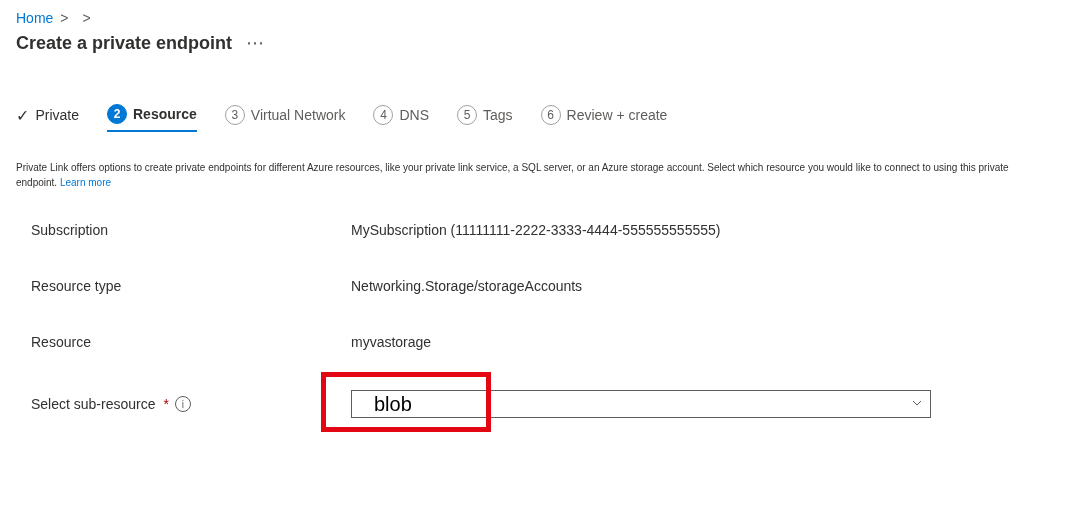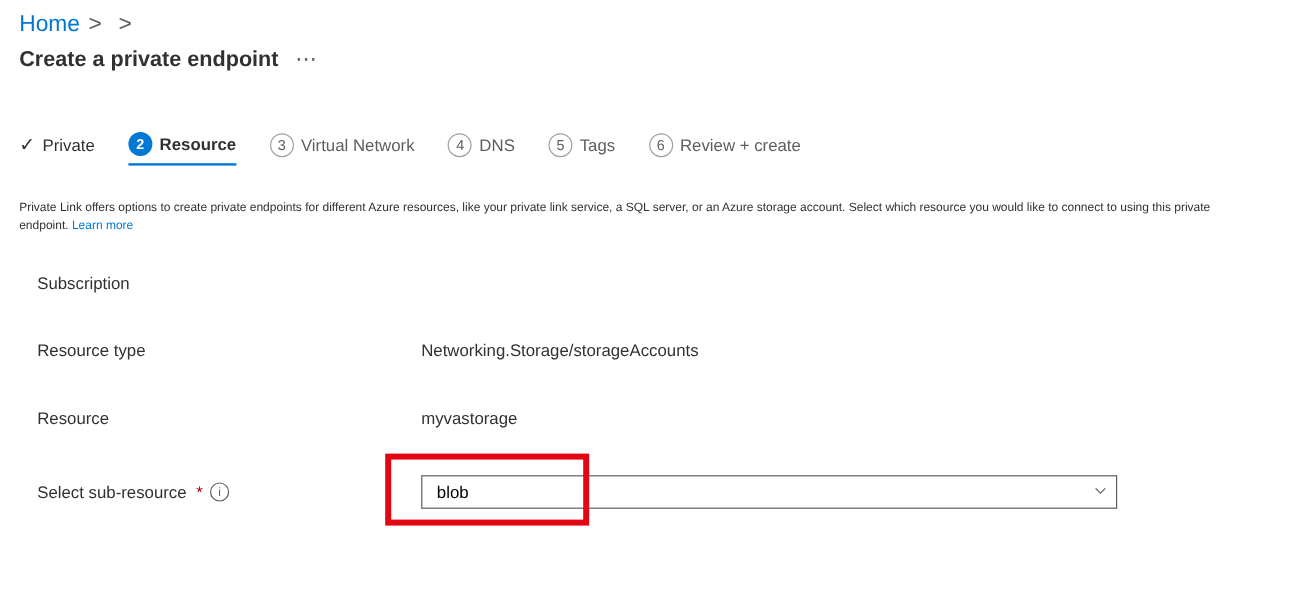--- a/index.html
+++ b/index.html
@@ -10,21 +10,21 @@
     color: #323130;
     background: #ffffff;
     width: 1088px;
   }
   .page {
     padding: 10px 16px 20px 16px;
   }
   .breadcrumb {
     display: flex;
     align-items: center;
-    font-size: 19px;
+    font-size: 14px;
     margin-bottom: 6px;
     color: #605e5c;
   }
   .breadcrumb a {
     color: #0078d4;
     text-decoration: none;
     cursor: pointer;
   }
   .breadcrumb .sep {
     margin: 0 7px;
@@ -131,22 +131,22 @@
     color: #323130;
   }
   .select-wrap {
     position: relative;
     width: 580px;
   }
   .select-input {
     width: 100%;
     height: 28px;
     border: 1px solid #605e5c;
-    padding: 2px 28px 2px 12px;
-    font-size: 14px;
+    padding: 2px 28px 2px 22px;
+    font-size: 20px;
     font-family: inherit;
     box-sizing: border-box;
     background: #fff;
   }
   .select-caret {
     position: absolute;
     right: 8px;
     top: 50%;
     transform: translateY(-50%);
     pointer-events: none;
@@ -207,20 +207,21 @@
 
   <div class="intro">
     <span>Private Link offers options to create private endpoints for different Azure resources, like your private link service, a SQL server, or an Azure storage account. Select which resource you would like to connect to using this private endpoint.  </span>
     <a href="#">Learn more</a>
   </div>
 
   <div class="form">
 
     <div class="form-row">
       <div class="form-label">Subscription</div>
+      <div class="form-value">MySubscription (11111111-2222-3333-4444-555555555555)</div>
     </div>
 
     <div class="form-row">
       <div class="form-label">Resource type</div>
       <div class="form-value">Networking.Storage/storageAccounts</div>
     </div>
 
     <div class="form-row">
       <div class="form-label">Resource</div>
       <div class="form-value">myvastorage</div>

